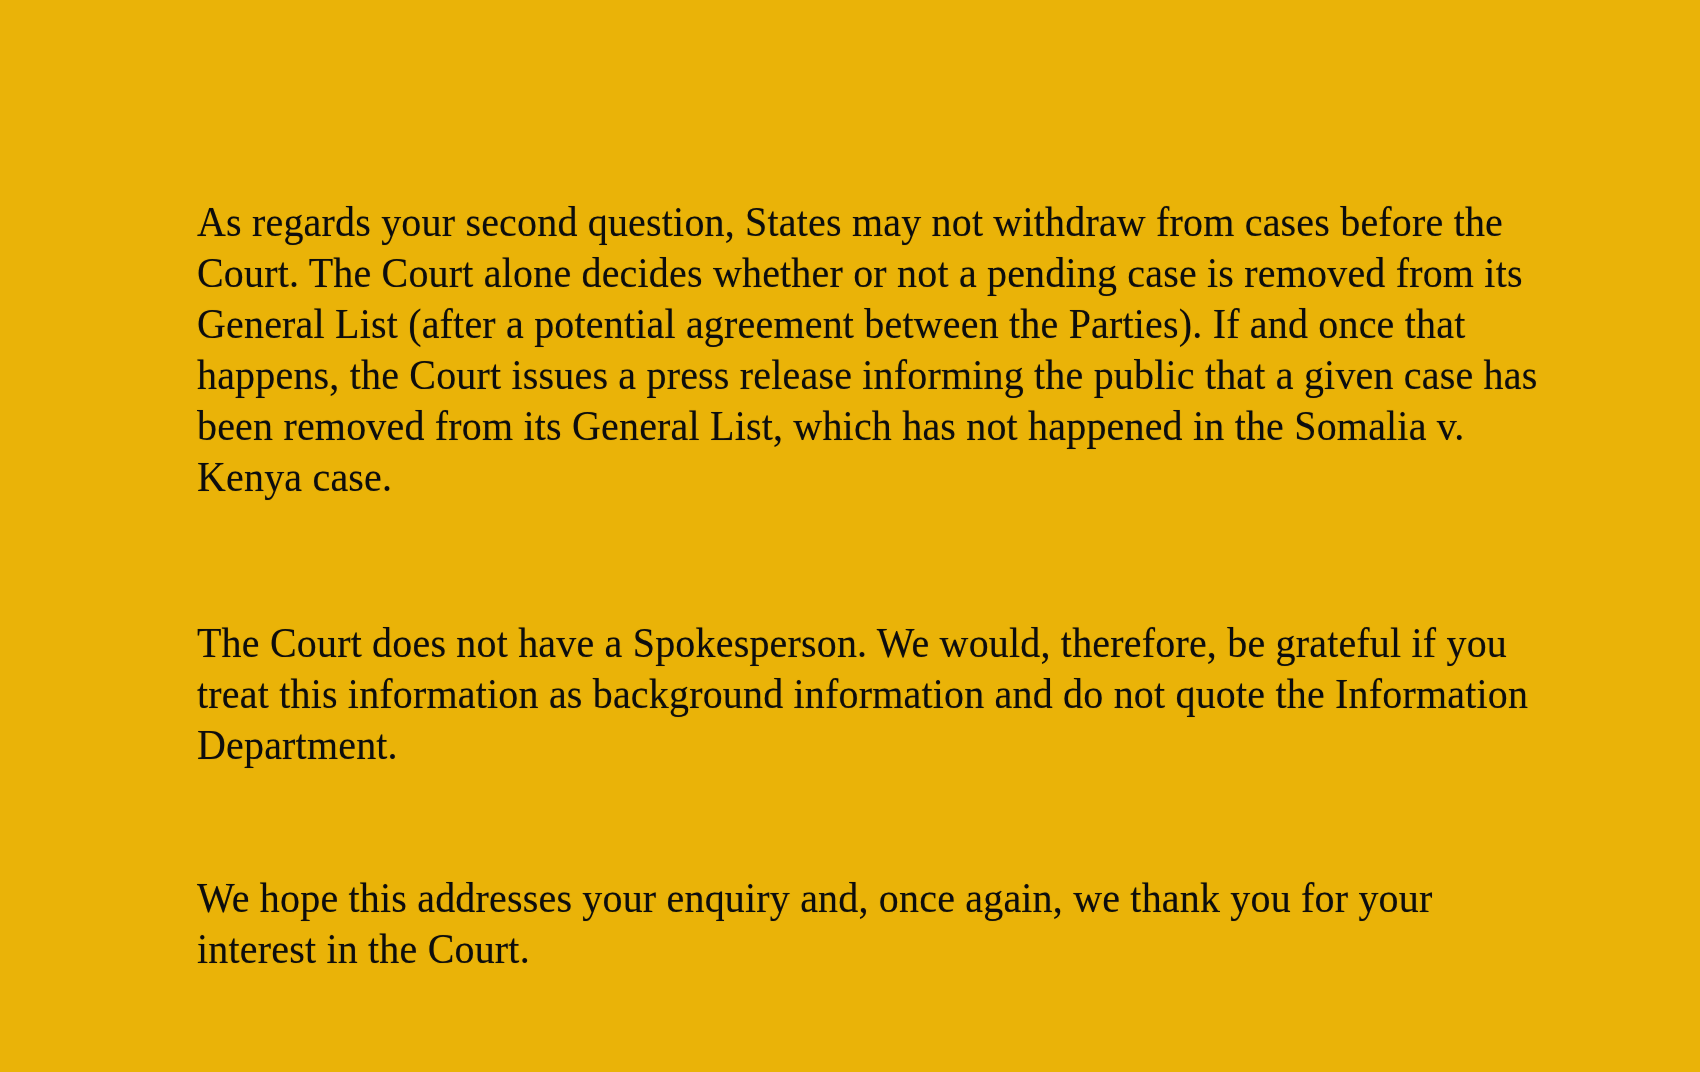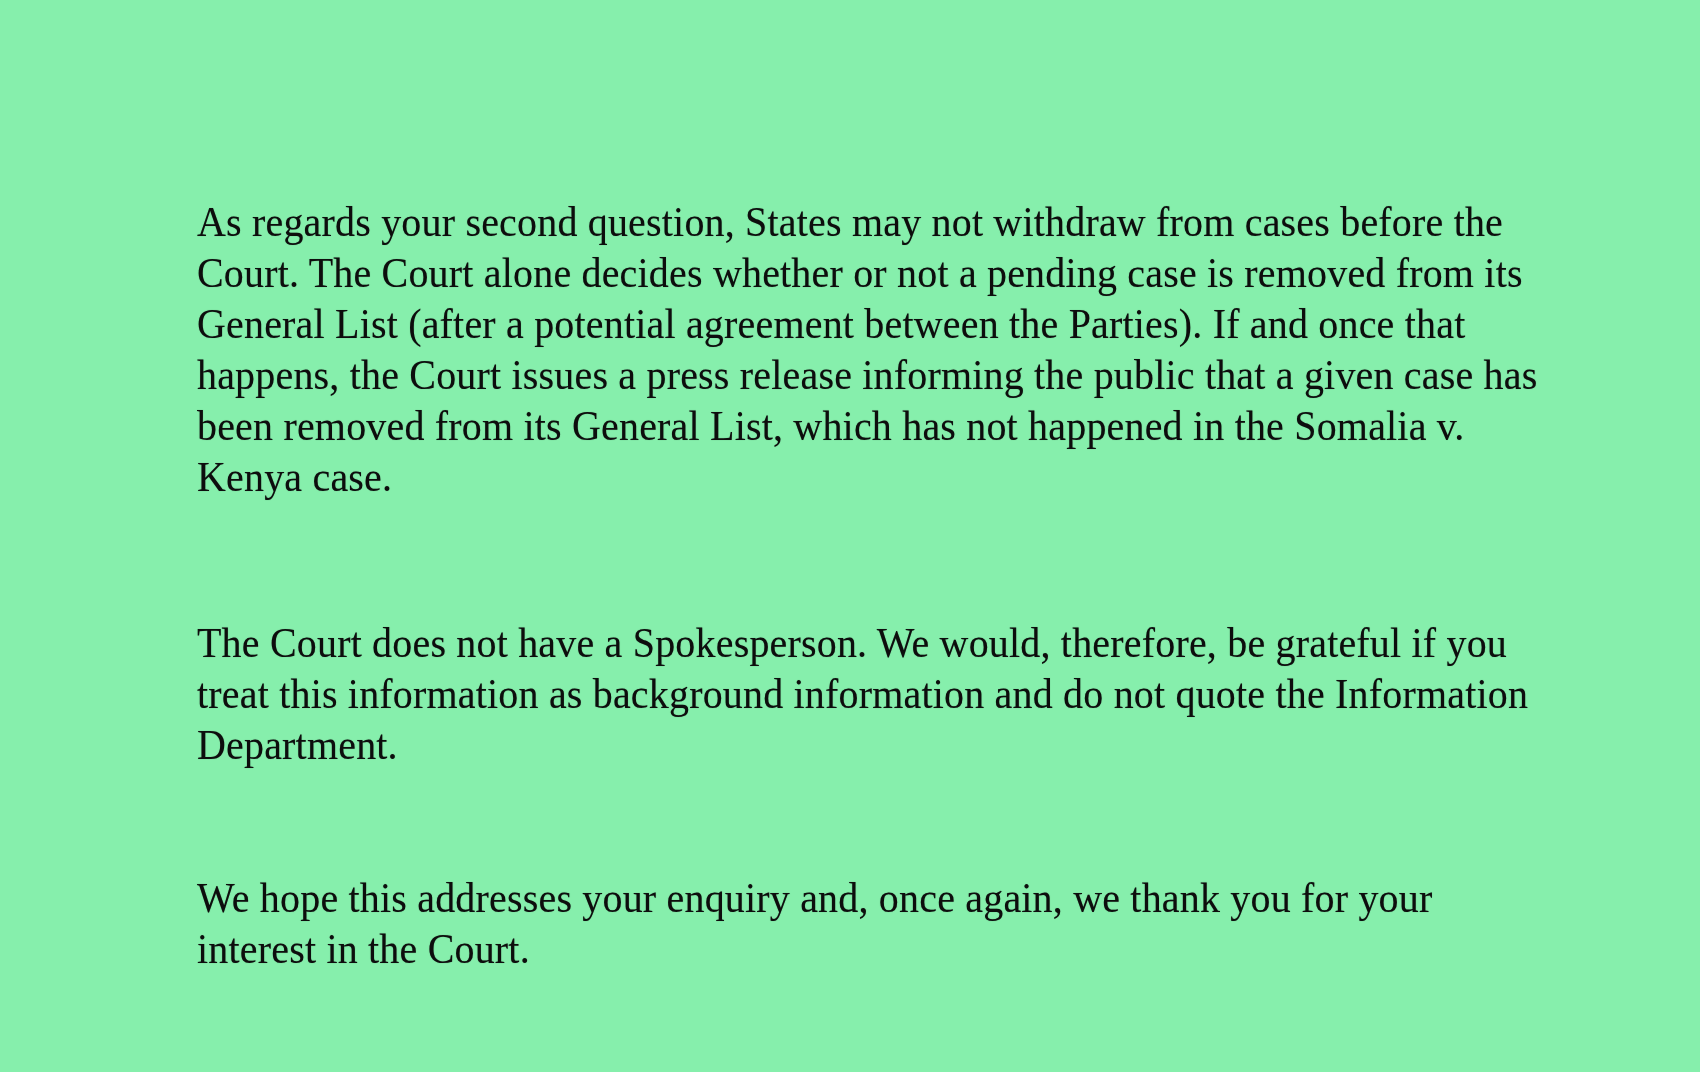--- a/index.html
+++ b/index.html
@@ -4,21 +4,21 @@
 <style>
   html, body {
     margin: 0;
     padding: 0;
     background: #ffffff;
   }
   #page {
     position: relative;
     width: 1700px;
     height: 1072px;
-    background: #86efac;
+    background: #eab308;
     overflow: hidden;
     font-family: "Liberation Serif", "DejaVu Serif", serif;
   }
   .paragraph {
     position: absolute;
     left: 197px;
     transform: scaleX(0.93);
     transform-origin: 0 0;
     color: #0d0d0d;
     font-size: 43px;

